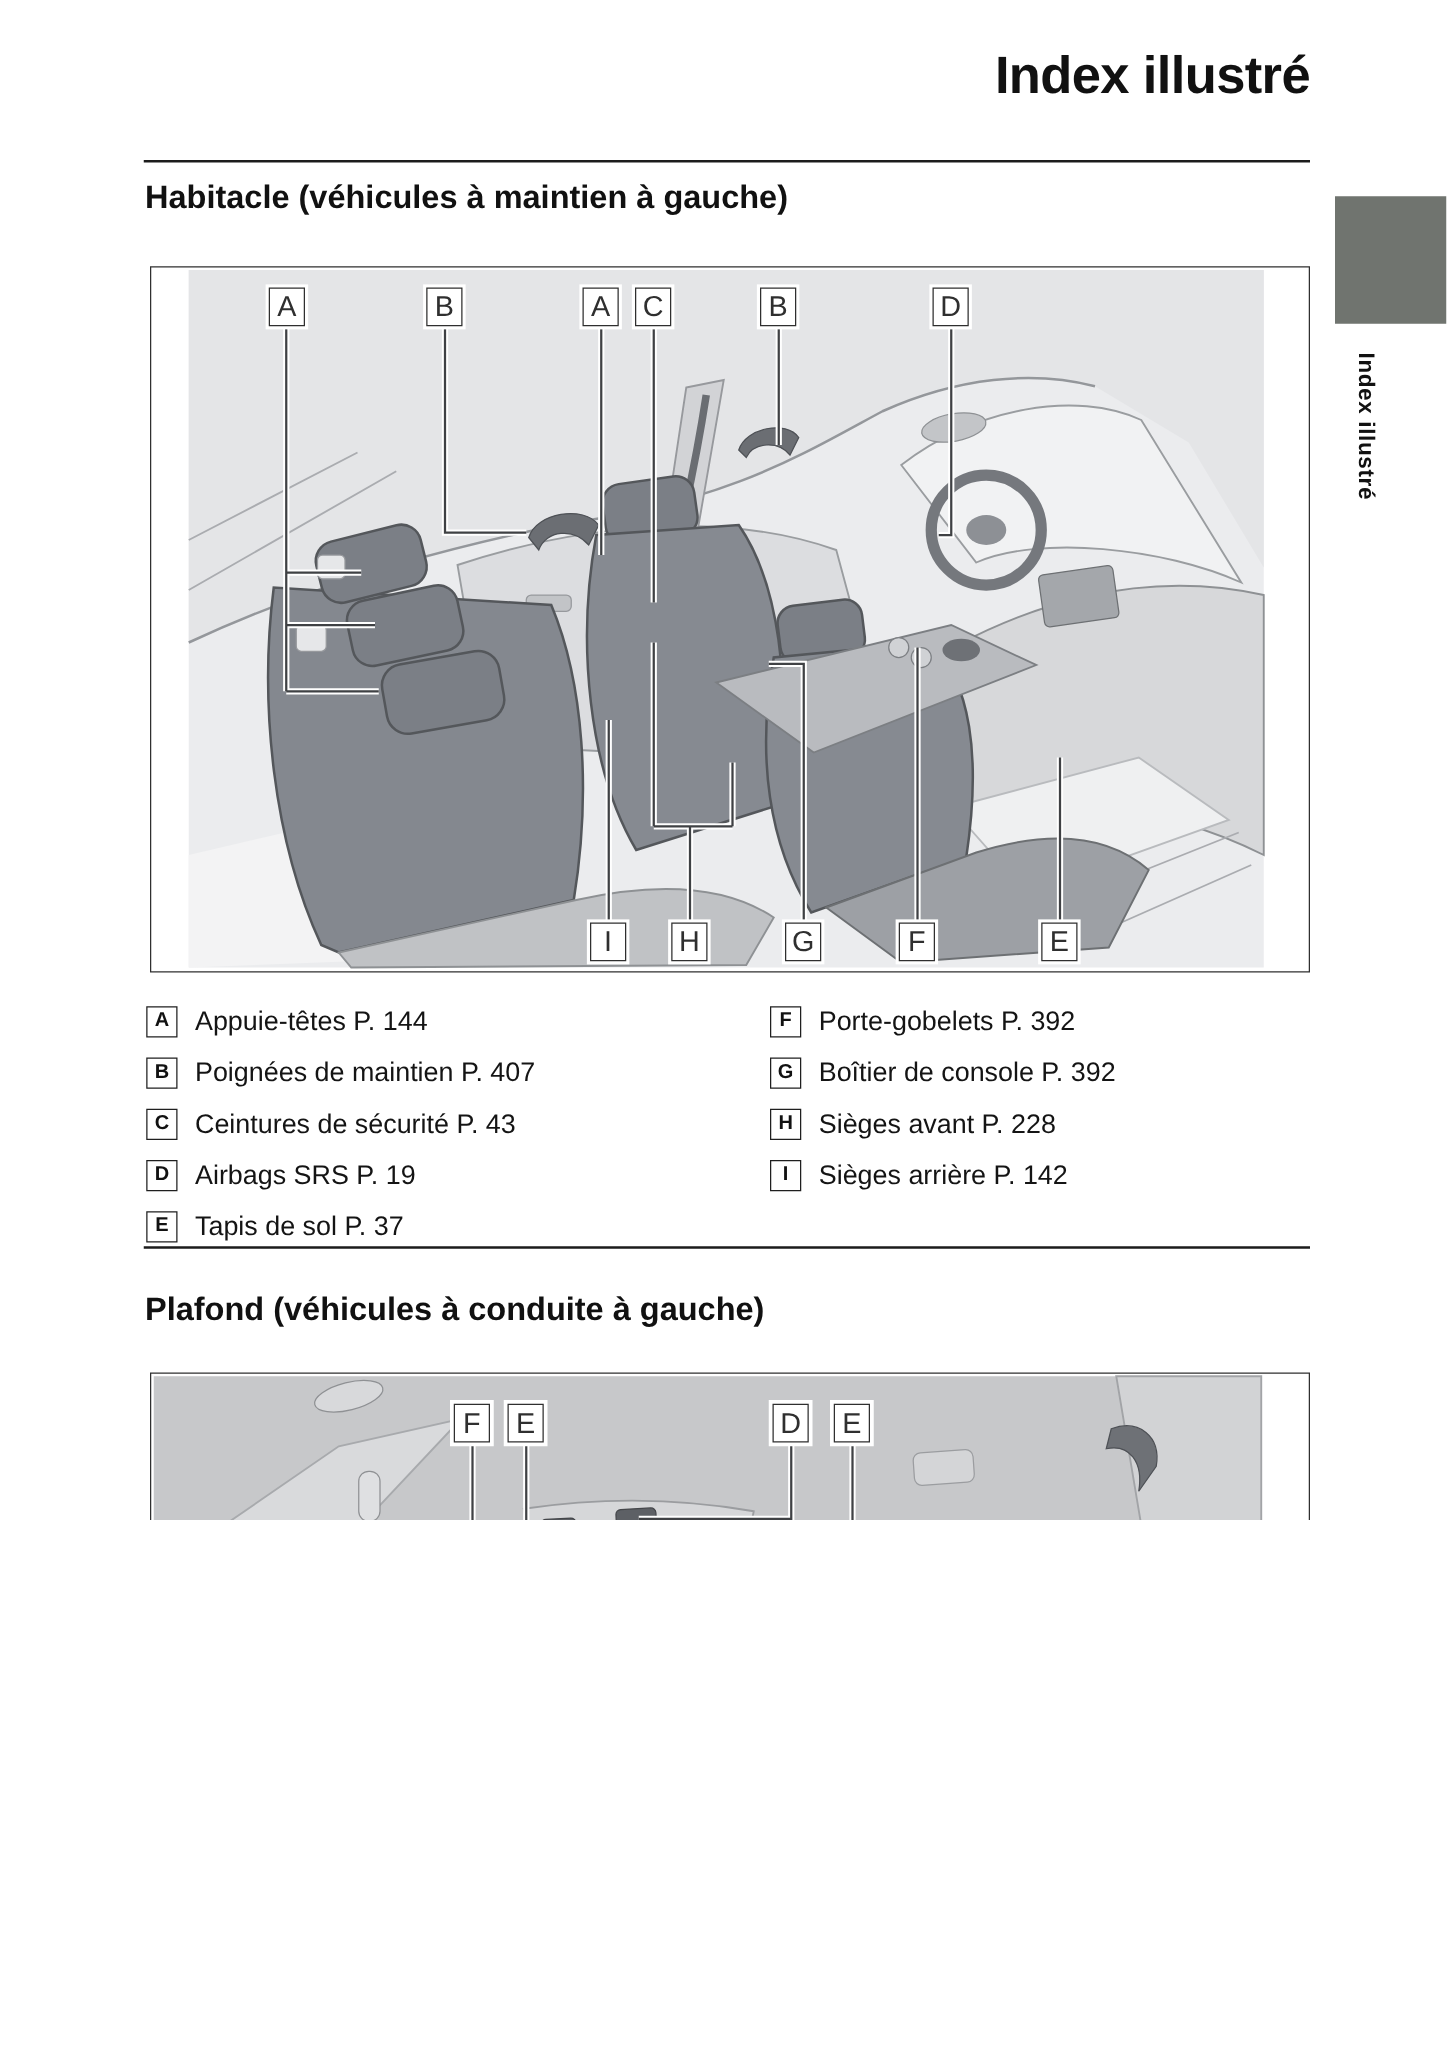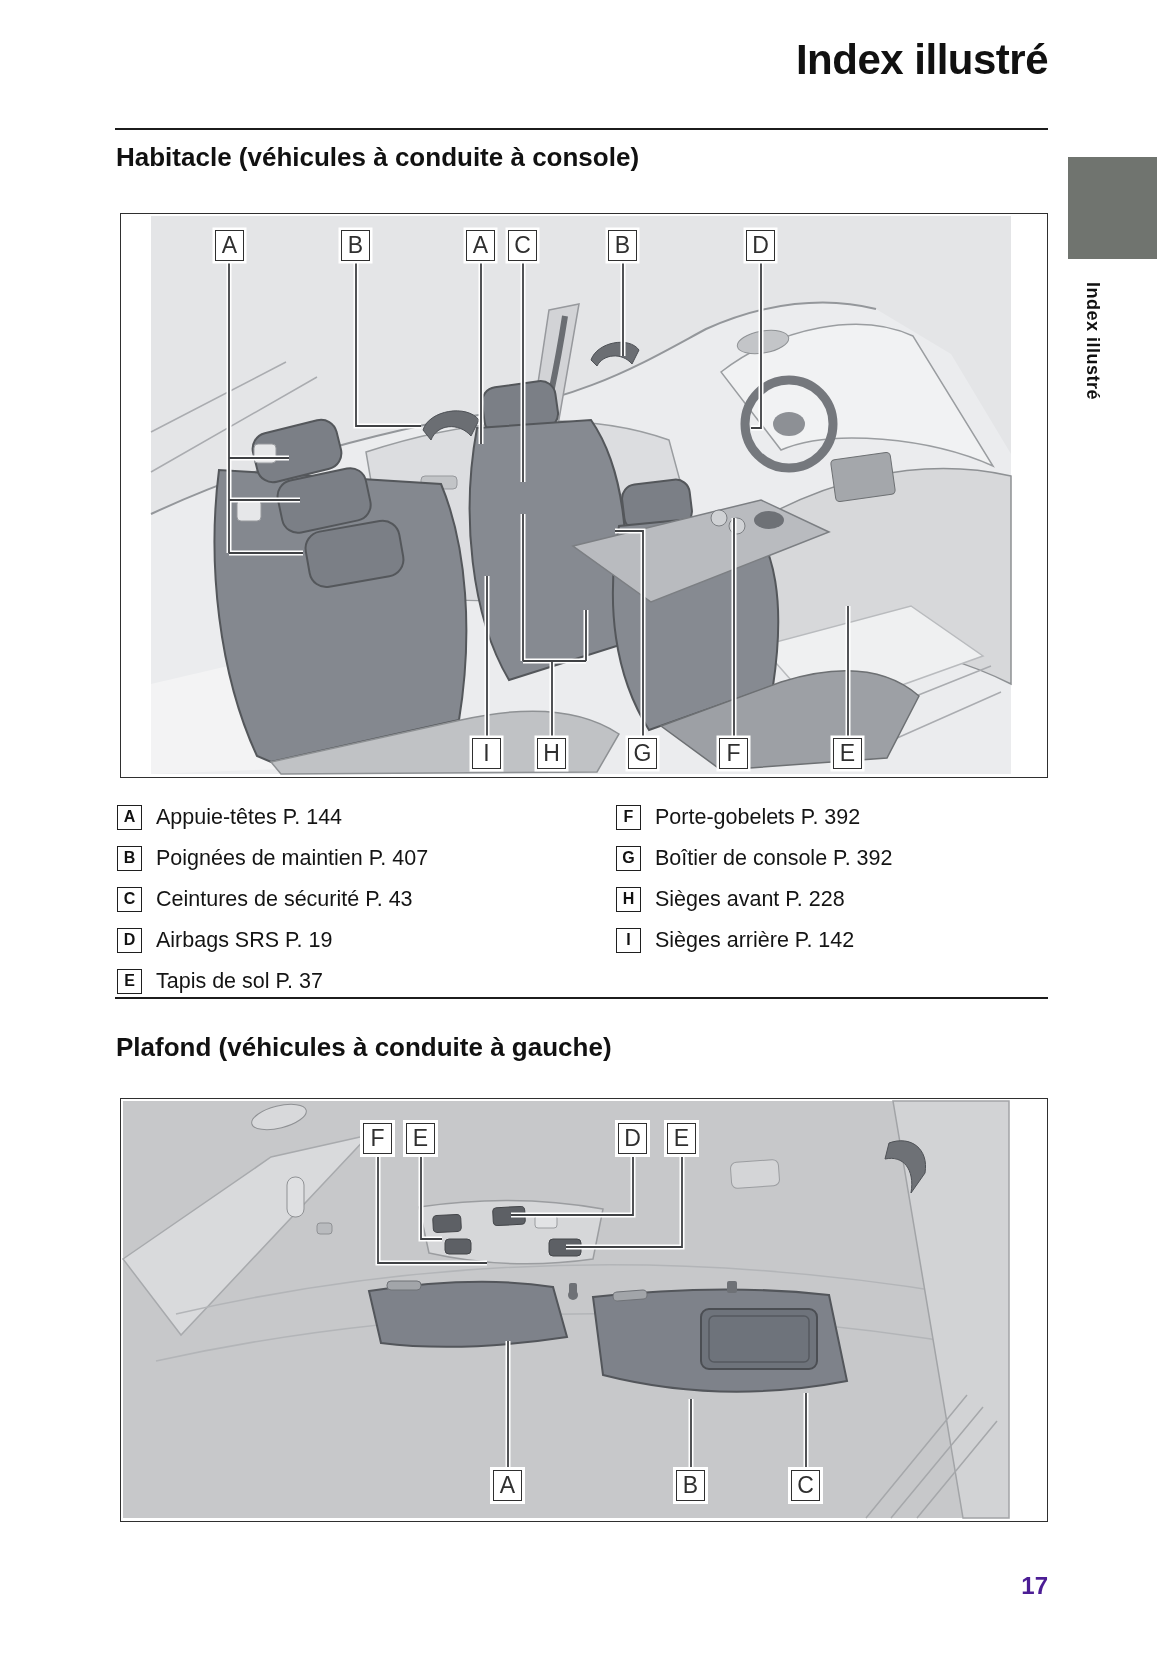--- a/index.html
+++ b/index.html
@@ -1,16 +1,16 @@
 <!DOCTYPE html>
 <html><head>
 <meta charset="utf-8">
 <style>
   html,body{margin:0;padding:0;background:#fff;}
-  .page{position:relative;width:1165px;height:1653px;background:#ffffff;
+  .page{position:relative;width:1165px;height:1216px;background:#ffffff;
         font-family:"Liberation Sans",sans-serif;color:#1a1a1a;overflow:hidden;}
 
   .doc-title{position:absolute;top:36px;right:117px;font-size:42px;font-weight:bold;
              letter-spacing:-0.5px;color:#111;}
   .rule{position:absolute;left:115px;width:933px;height:2px;background:#1c1c1c;}
   .section-heading{position:absolute;left:116px;font-size:26px;font-weight:bold;color:#111;}
 
   .side-tab{position:absolute;left:1068px;top:157px;width:89px;height:102px;}
   .side-tab-label{position:absolute;left:1082px;top:282px;height:170px;
                   writing-mode:vertical-rl;font-size:18px;font-weight:bold;color:#111;
@@ -40,21 +40,21 @@
 <body>
 
 <div class="page">
 
   <div class="doc-title">Index illustré</div>
   <div class="rule" style="top:128px;"></div>
 
   <div class="side-tab" style="background:#70746f;"></div>
   <div class="side-tab-label">Index illustré</div>
 
-  <div class="section-heading" style="top:142px;">Habitacle (véhicules à conduite à console)</div>
+  <div class="section-heading" style="top:142px;">Habitacle (véhicules à maintien à gauche)</div>
 
   <div class="figure" style="top:213px;height:565px;">
     <svg width="925" height="562" viewBox="0 0 925 562">
       <rect x="30" y="2" width="860" height="558" fill="#ebecee"></rect>
 
       <path d="M30,300 C170,235 300,212 330,205 C460,188 520,150 585,115 C645,88 705,82 755,95 L830,140 L890,240 L890,2 L30,2 Z" fill="#e4e5e7"></path>
       <path d="M30,300 C170,235 300,212 330,205 C460,188 520,150 585,115 C645,88 705,82 755,95" fill="none" stroke="#94979b" stroke-width="2"></path>
       <path d="M30,218 L165,148 M30,258 L196,163" stroke="#aaacb0" stroke-width="1.5" fill="none"></path>
 
       <path d="M600,158 C660,112 740,98 792,122 L872,252 C810,224 710,214 660,236 Z" fill="#f1f2f3" stroke="#9a9da0" stroke-width="1.5"></path>

